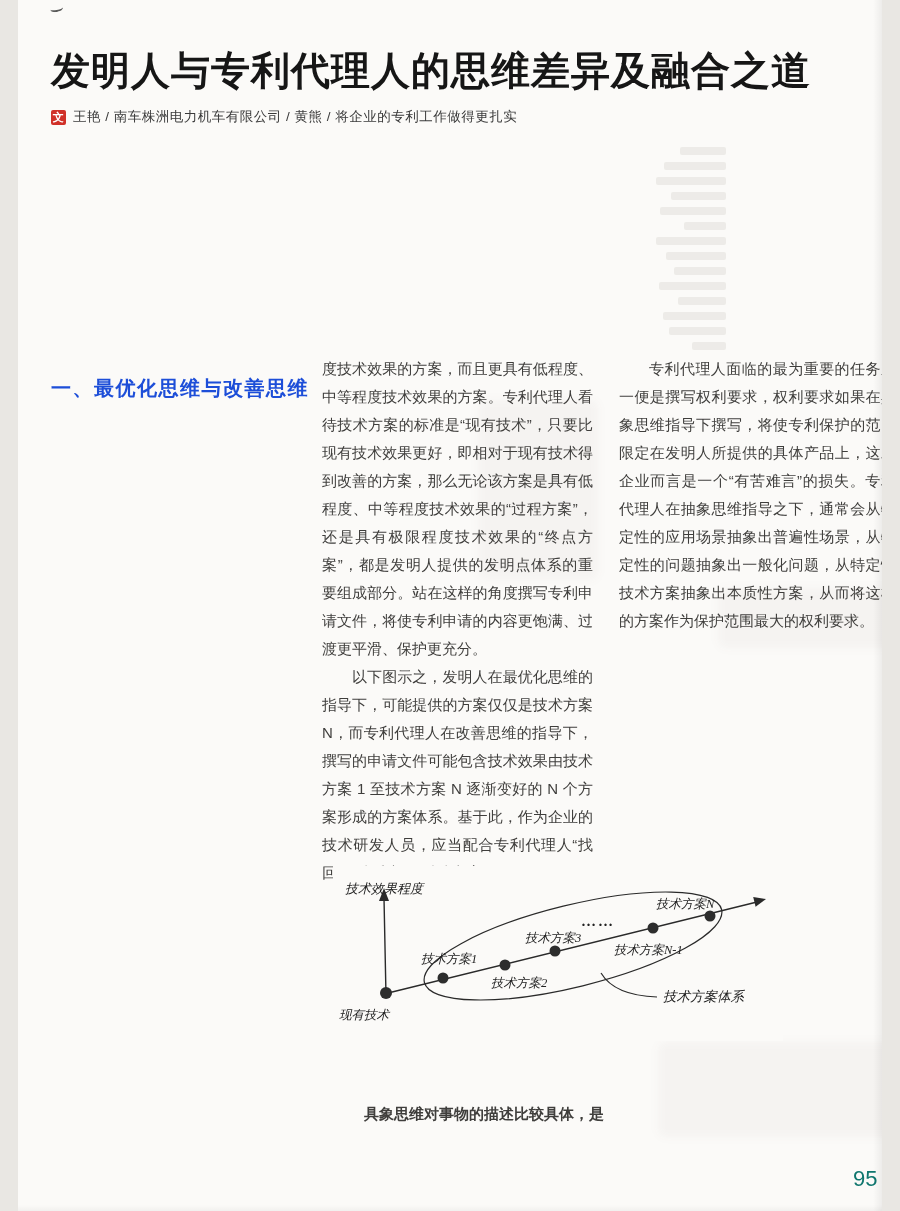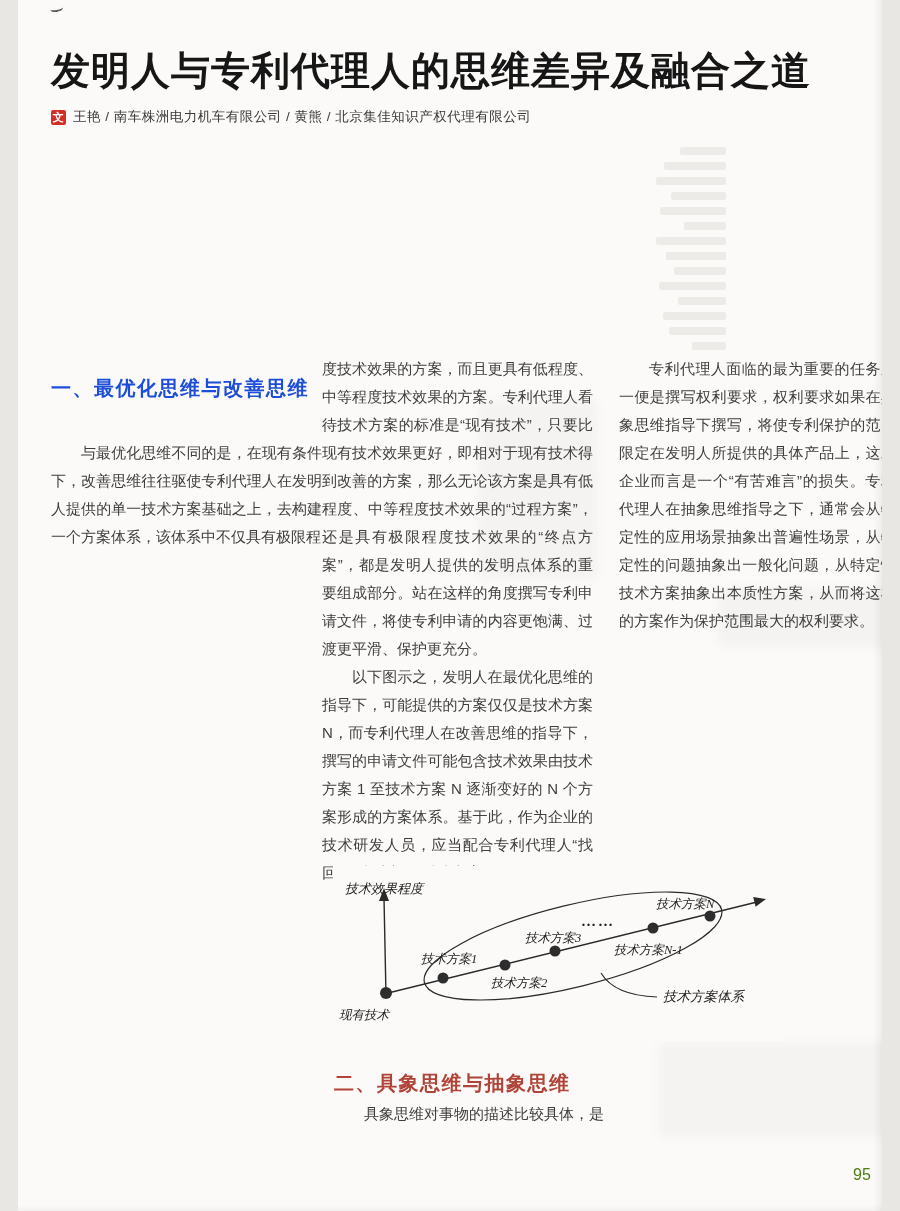--- a/index.html
+++ b/index.html
@@ -23,54 +23,54 @@
   .col1 { left:33px;  width:271px; }
   .col2 { left:304px; width:271px; }
   .col3 { left:601px; width:277px; }
   .col p { margin:0; }
   .indent { text-indent:2em; }
   h2.sec { font-size:20px; line-height:30px; font-weight:700; letter-spacing:1.5px; margin:18px 0 36px; }
   .sec1 { color:#1d4ed8; }
   .sec2 { color:#b04438; }
   .sec2abs { position:absolute; left:316px; top:1050px; width:271px; margin:0; }
   .col2p3 { position:absolute; left:316px; top:1100px; width:271px; margin:0;
-            font-size:15px; line-height:28px; text-align:justify; text-indent:2em; }
+            font-size:15px; line-height:28px; text-align:justify; text-indent:2em;font-weight:bold; }
   .diagram-spacer { float:left; width:165px; height:195px; }
   
   svg.diagram { position:absolute; left:315px; top:866px; }
   svg.diagram text { font-family:"Liberation Serif","DejaVu Serif",serif; font-style:italic;
                      font-size:12.5px; fill:#222; }
   svg.diagram .lbl-axis { font-size:13px; }
   svg.diagram .lbl-sys  { font-size:13.5px; }
   svg.diagram .dots     { font-size:15px; font-weight:700; letter-spacing:2px; font-style:normal; }
   
   .ghost { position:absolute; left:628px; top:140px; width:80px; }
   .ghost i { display:block; height:8px; margin:7px 0 0 auto; background:#edebe8;
              border-radius:2px; filter:blur(0.6px); }
   .smudge { position:absolute; background:rgba(80,65,55,0.035); filter:blur(4px); border-radius:8px; }
   .scratch { position:absolute; left:32px; top:5px; width:13px; height:5px;
              border-bottom:2px solid #5a5a5a; transform:rotate(-10deg); border-radius:50%; }
   .edge-r { position:absolute; right:0; top:0; width:9px; height:100%;
             background:linear-gradient(to right, rgba(0,0,0,0), rgba(0,0,0,0.055)); }
   .edge-b { position:absolute; left:0; bottom:0; width:100%; height:6px;
             background:linear-gradient(to bottom, rgba(0,0,0,0), rgba(0,0,0,0.04)); }
-  .pagenum { position:absolute; left:835px; top:1166px; font-size:16px; color:#4d7c0f; }
+  .pagenum { position:absolute; left:835px; top:1166px; font-size:22px; color:#0f766e; }
 </style>
 </head>
 <body>
 
 <div class="page">
 
   <div class="scratch"></div>
 
   <h1 class="title">发明人与专利代理人的思维差异及融合之道</h1>
 
   <div class="byline">
     <span class="badge">文</span>
-    <span>王艳 / 南车株洲电力机车有限公司 / 黄熊 / 北京集佳知识产权代理有限公司</span>
+    <span>王艳 / 南车株洲电力机车有限公司 / 黄熊 / 将企业的专利工作做得更扎实</span>
   </div>
 
   <div class="ghost">
     <i style="width:46px"></i>
       <i style="width:62px"></i>
       <i style="width:70px"></i>
       <i style="width:55px"></i>
     <i style="width:66px"></i>
       <i style="width:42px"></i>
       <i style="width:70px"></i>
@@ -81,28 +81,26 @@
       <i style="width:63px"></i>
     <i style="width:57px"></i>
       <i style="width:34px"></i>
   </div>
   <div class="smudge" style="left:700px; top:588px; width:180px; height:60px"></div>
   <div class="smudge" style="left:640px; top:1042px; width:235px; height:95px"></div>
   <div class="smudge" style="left:460px; top:400px; width:120px; height:180px"></div>
 
   <div class="col col1">
     <h2 class="sec sec1">一、最优化思维与改善思维</h2>
-    <p class="indent">与最优化思维不同的是，在现有条件下，改善思维往往驱使专利代理人在发明人提供的单一技术方案基础之上，去构建一个方案体系，该体系中不仅具有极限程</p>
   </div>
 
   <div class="col col2">
     <p>度技术效果的方案，而且更具有低程度、中等程度技术效果的方案。专利代理人看待技术方案的标准是“现有技术”，只要比现有技术效果更好，即相对于现有技术得到改善的方案，那么无论该方案是具有低程度、中等程度技术效果的“过程方案”，还是具有极限程度技术效果的“终点方案”，都是发明人提供的发明点体系的重要组成部分。站在这样的角度撰写专利申请文件，将使专利申请的内容更饱满、过渡更平滑、保护更充分。</p>
     <p class="indent">以下图示之，发明人在最优化思维的指导下，可能提供的方案仅仅是技术方案 N，而专利代理人在改善思维的指导下，撰写的申请文件可能包含技术效果由技术方案 1 至技术方案 N 逐渐变好的 N 个方案形成的方案体系。基于此，作为企业的技术研发人员，应当配合专利代理人“找回”那些丢弃的“过渡方案”。</p>
   </div>
-  <h2 class="sec sec2 sec2abs">二、具象思维与抽象思维</h2>
   <p class="col2p3">具象思维对事物的描述比较具体，是</p>
 
   <div class="col col3">
     <p class="indent">专利代理人面临的最为重要的任务之一便是撰写权利要求，权利要求如果在具象思维指导下撰写，将使专利保护的范围限定在发明人所提供的具体产品上，这对企业而言是一个“有苦难言”的损失。专利代理人在抽象思维指导之下，通常会从特定性的应用场景抽象出普遍性场景，从特定性的问题抽象出一般化问题，从特定性技术方案抽象出本质性方案，从而将这样的方案作为保护范围最大的权利要求。</p>
   </div>
 
   <svg class="diagram" width="450" height="175" viewBox="0 0 450 175">
     <rect x="0" y="0" width="450" height="175" fill="#fbfaf8"></rect>
 
     <line x1="53" y1="130" x2="51" y2="32" stroke="#2a2a2a" stroke-width="1.4" stroke-linecap="round"></line>

